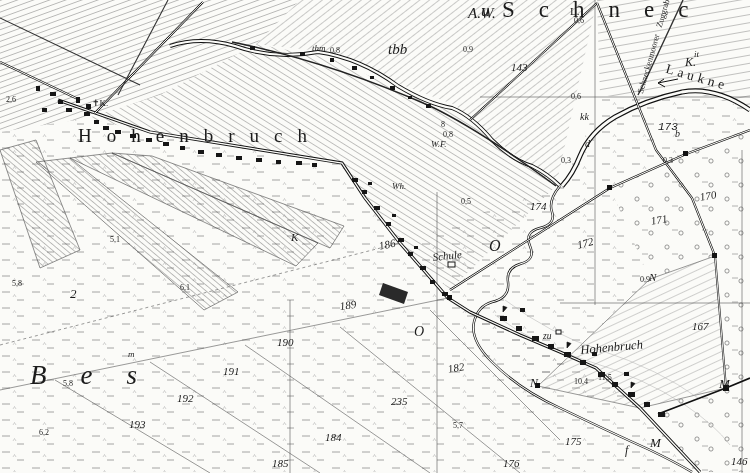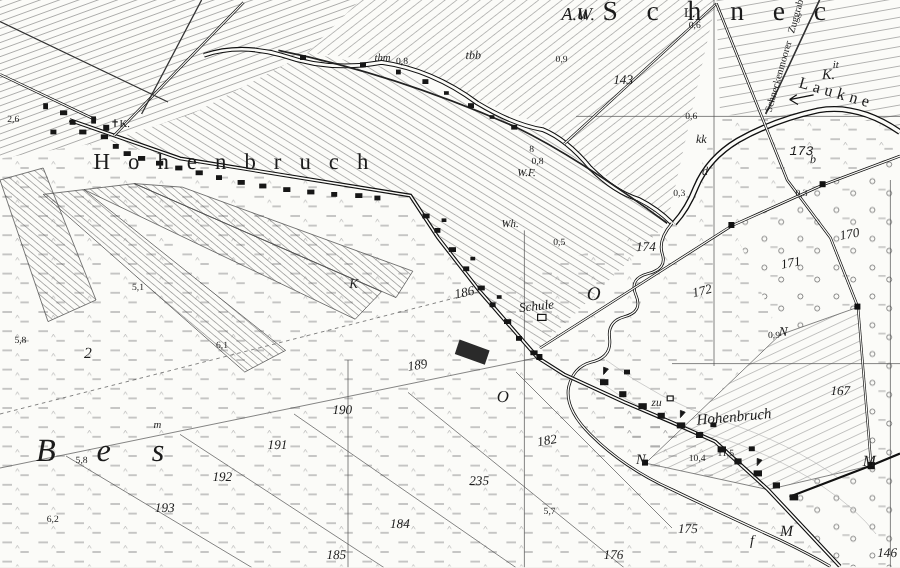--- a/index.html
+++ b/index.html
@@ -208,25 +208,25 @@
 
 <div class="lbl rot" style="left:668px;top:62px;font-size:13.5px;letter-spacing:4px;transform:rotate(16deg);">Laukne</div>
 <div class="lbl it" style="left:685px;top:56px;font-size:12px;">K.</div>
 <div class="lbl rot" style="left:636px;top:92px;font-size:8.5px;transform:rotate(-74deg);">
   <span>Schneckenmoorer</span>
   <span style="margin-left:5px;">Zuggraben</span>
 </div>
 
 <div class="lbl it rot" style="left:432px;top:252px;font-size:11px;transform:rotate(-6deg);">Schule</div>
 <div class="lbl" style="left:92px;top:99px;font-size:9px;">✝K.</div>
-<div class="lbl it" style="left:418px;top:182px;font-size:9px;">Wh.</div>
+<div class="lbl it" style="left:392px;top:182px;font-size:9px;">Wh.</div>
 <div class="lbl it" style="left:431px;top:140px;font-size:9px;">W.F.</div>
 <div class="lbl it" style="left:543px;top:332px;font-size:9.5px;">zu</div>
 <div class="lbl it" style="left:296px;top:44px;font-size:9px;padding-left:16px;">thm</div>
-<div class="lbl it" style="left:388px;top:42px;font-size:10px;">tbb</div>
+<div class="lbl it" style="left:388px;top:42px;font-size:15px;">tbb</div>
 <div class="lbl it" style="left:468px;top:6px;font-size:15px;">A.W.</div>
 
 <div class="lbl" style="left:570px;top:6px;font-size:11px;">L.</div>
 <div class="lbl it" style="left:694px;top:50px;font-size:9px;">it</div>
 <div class="lbl it" style="left:580px;top:112px;font-size:10px;">kk</div>
 <div class="lbl it" style="left:585px;top:139px;font-size:10px;">d</div>
 <div class="lbl it" style="left:675px;top:129px;font-size:10px;">b</div>
 <div class="lbl it" style="left:489px;top:238px;font-size:16px;">O</div>
 <div class="lbl it" style="left:414px;top:325px;font-size:14px;">O</div>
 <div class="lbl it" style="left:70px;top:287px;font-size:13px;">2</div>

